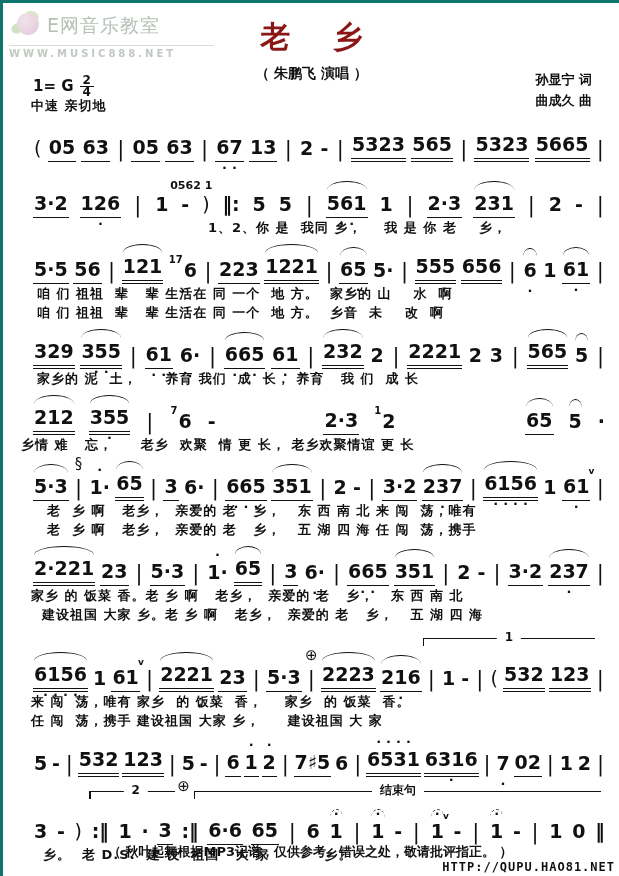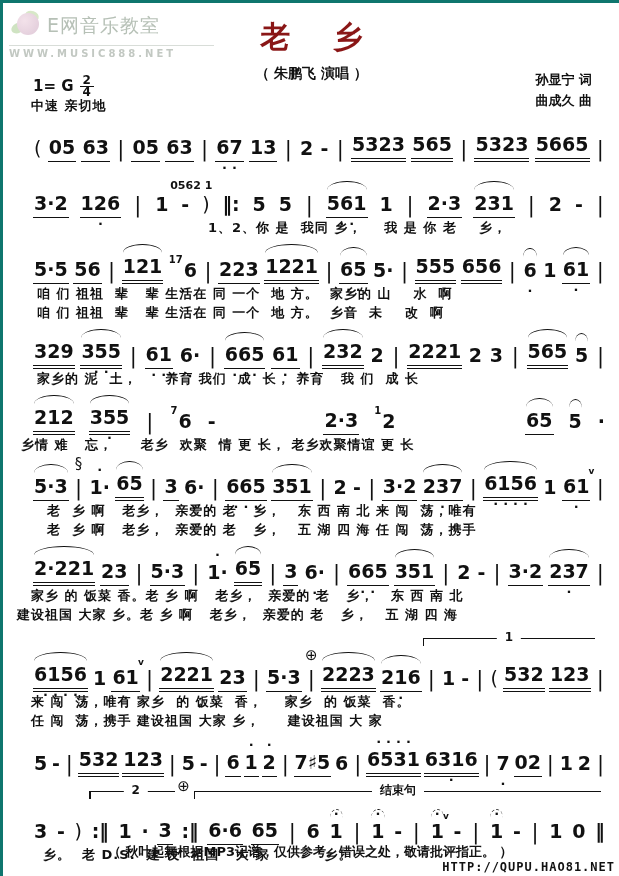--- a/index.html
+++ b/index.html
@@ -249,21 +249,21 @@
           <span class="tok u1">351<i class="arc"></i></span>
           <span class="tok k-bar">|</span>
           <span class="tok">2</span>
           <span class="tok">-</span>
           <span class="tok k-bar">|</span>
           <span class="tok u1">3·2</span>
           <span class="tok u1">237<i class="arc"></i><i class="dt db">·</i></span>
           <span class="tok k-bar">|</span>
         </div>
         <div class="lrow" style="padding-left: 28px;">家乡 的 饭菜 香。老 乡 啊   老乡，  亲爱的 老   乡，   东 西 南 北</div>
-        <div class="lrow" style="padding-left: 14px;">建设祖国 大家 乡。老 乡 啊   老乡，  亲爱的 老   乡，   五 湖 四 海</div>
+        <div class="lrow" style="padding-left: 39px;">建设祖国 大家 乡。老 乡 啊   老乡，  亲爱的 老   乡，   五 湖 四 海</div>
       </div>
       <div class="mline">
         <div class="bstrip">
           <div class="vbr" style="left: 68%; width: 28%;">
             <span class="lab">1</span>
           </div>
         </div>
         <div class="nrow">
           <span class="tok u2">6156<i class="arc"></i><i class="dt db">····</i></span>
           <span class="tok">1</span>

